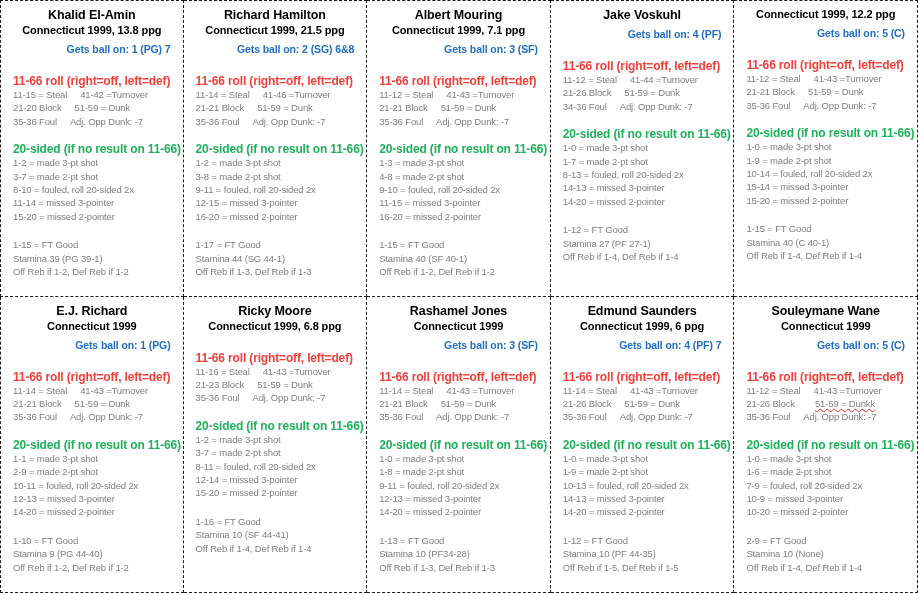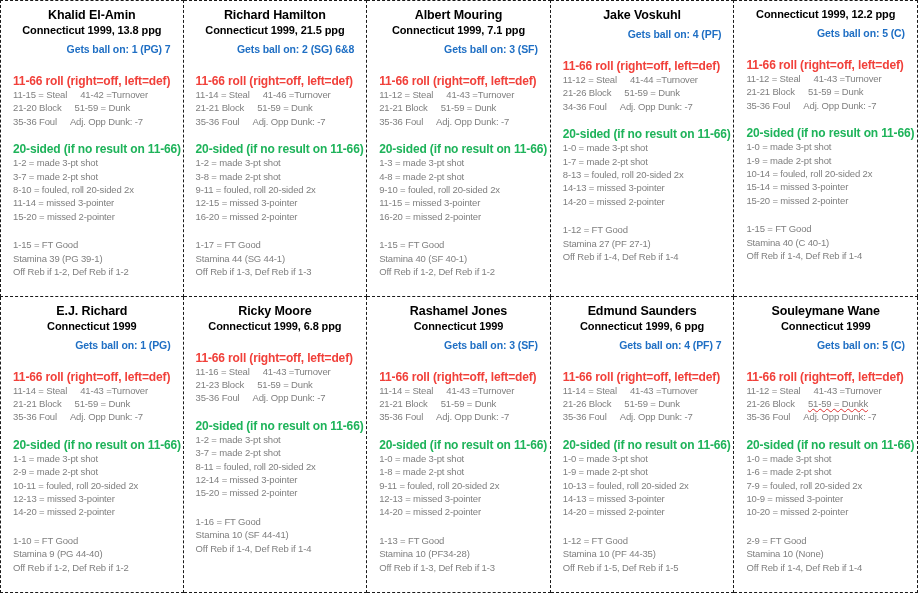--- a/index.html
+++ b/index.html
@@ -88,20 +88,21 @@
     white-space: nowrap;
     letter-spacing: -0.15px;
   }
   .row .gap {
     display: inline-block;
     width: 13px;
   }
   .misspelled {
     text-decoration: underline wavy #e03030;
     text-decoration-skip-ink: none;
+    margin-left: 7px;
   }
 </style>
 </head>
 <body>
 
 <div id="sheet">
   <div class="grid">
       <div class="card col-first row-first">
         <div class="player-name">Khalid El-Amin</div>
         <div class="player-sub">Connecticut 1999, 13.8 ppg</div>

